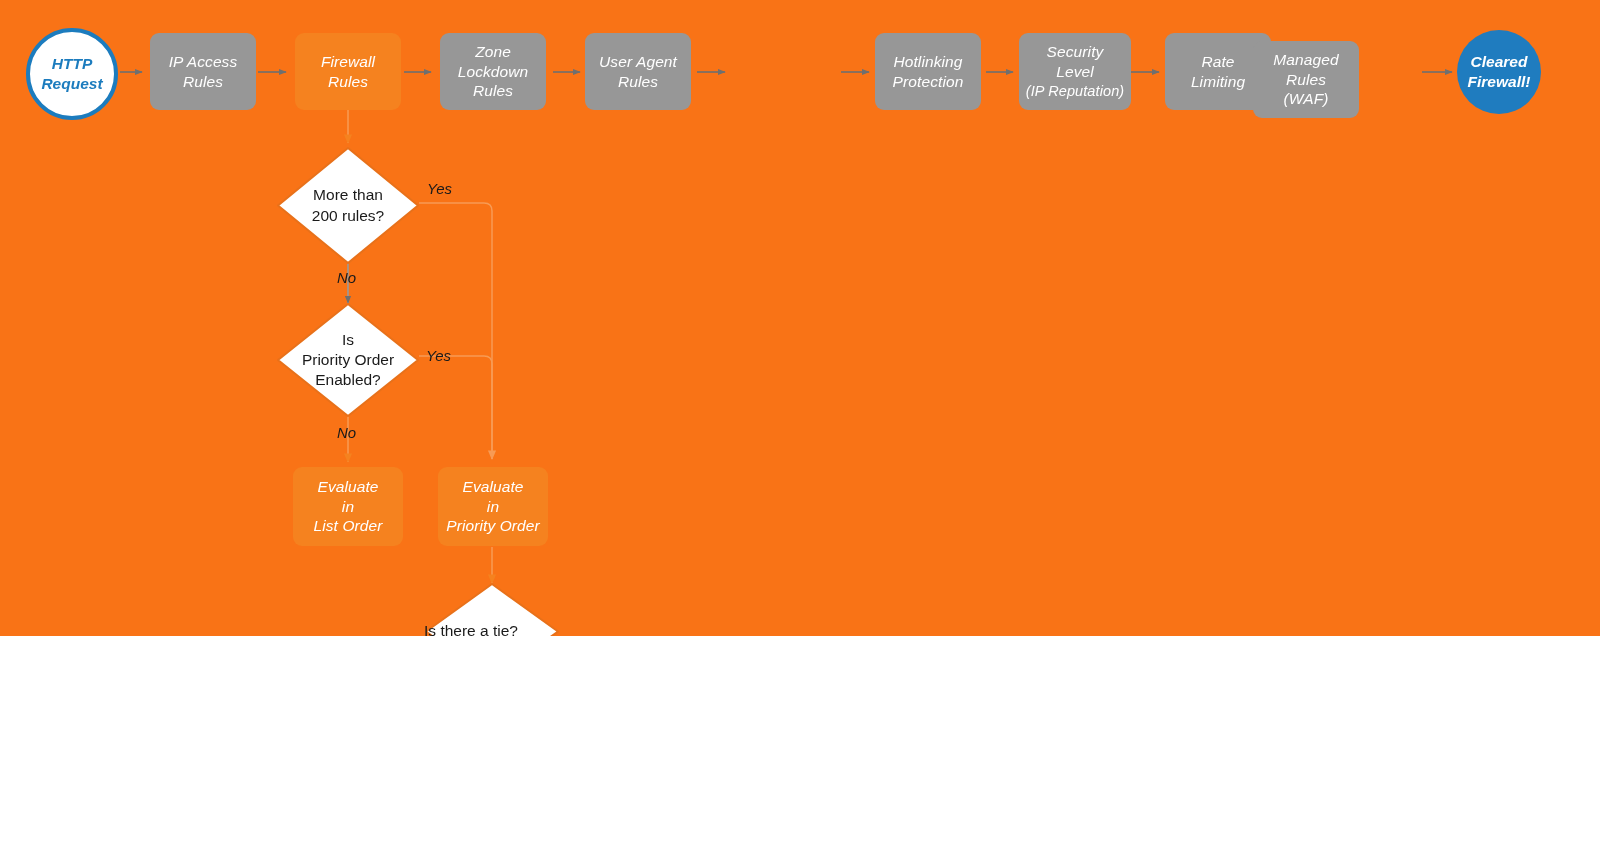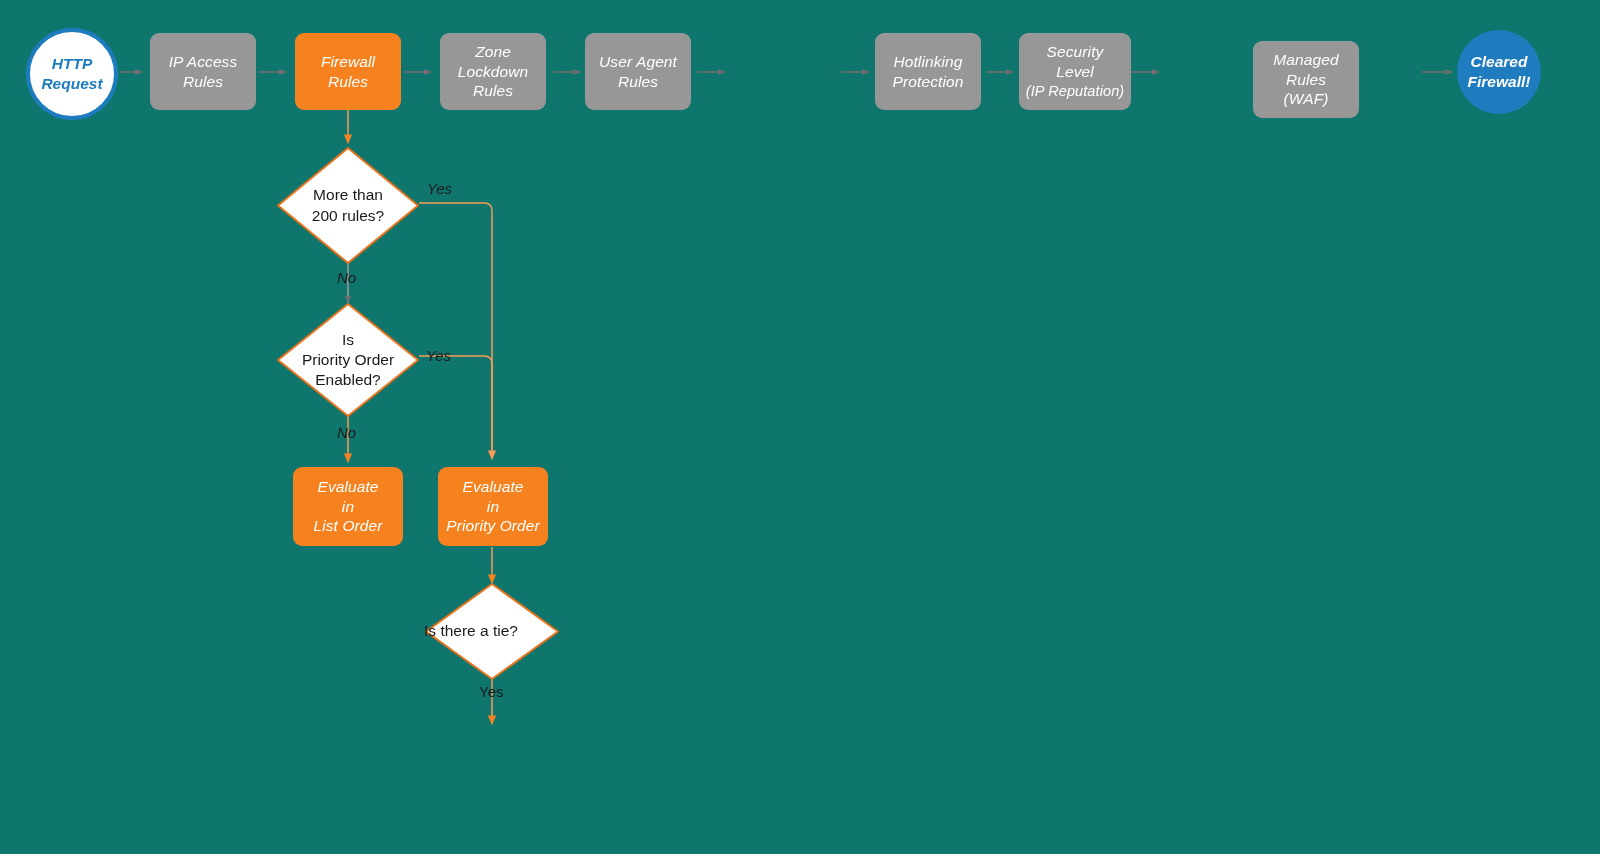--- a/index.html
+++ b/index.html
@@ -6,22 +6,22 @@
     margin: 0;
     padding: 0;
     background: #ffffff;
   }
   body {
     font-family: "Liberation Sans", sans-serif;
   }
   #canvas {
     position: relative;
     width: 1600px;
-    height: 854px;
-    background: #0f766e;
+    height: 636px;
+    background: #f97316;
     overflow: hidden;
   }
   svg.edges {
     position: absolute;
     left: 0;
     top: 0;
     width: 1600px;
     height: 858px;
     pointer-events: none;
   }
@@ -188,20 +188,26 @@
     </div>
   </div>
 
   <div class="node proc grey" style="left:875px; top:33px; width:106px; height:77px;">
     <div>
       <div>Hotlinking</div>
       <div>Protection</div>
     </div>
   </div>
 
+  <div class="node proc grey" style="left:1165px; top:33px; width:106px; height:77px;">
+    <div>
+      <div>Rate</div>
+      <div>Limiting</div>
+    </div>
+  </div>
 
   <div class="node proc grey" style="left:1253px; top:33px; width:106px; height:77px;margin-top:8px;">
     <div>
       <div>Managed</div>
       <div>Rules</div>
       <div>(WAF)</div>
     </div>
   </div>
 
   <div class="node terminator solid" style="left:1457px; top:30px; width:84px; height:84px;">

